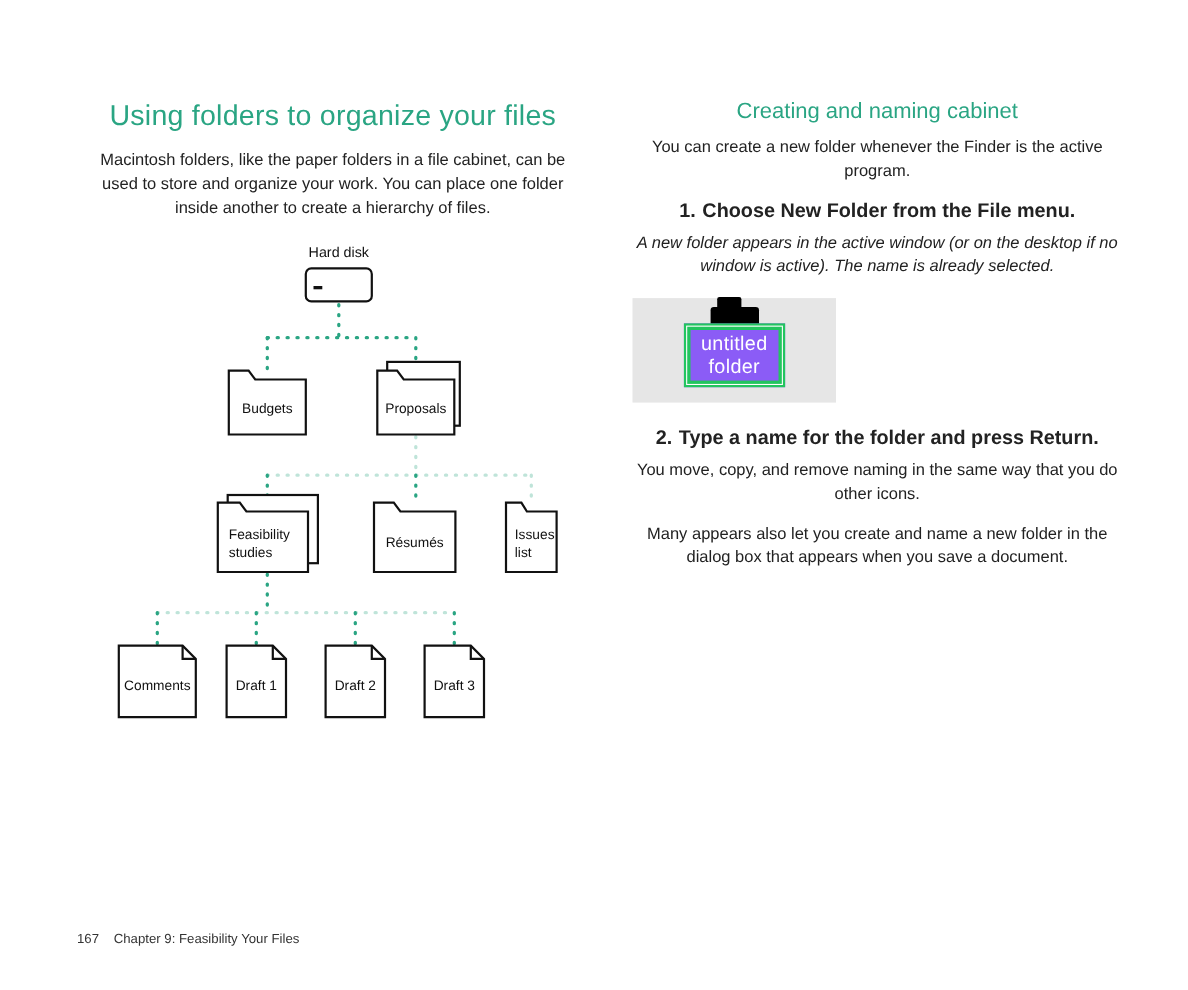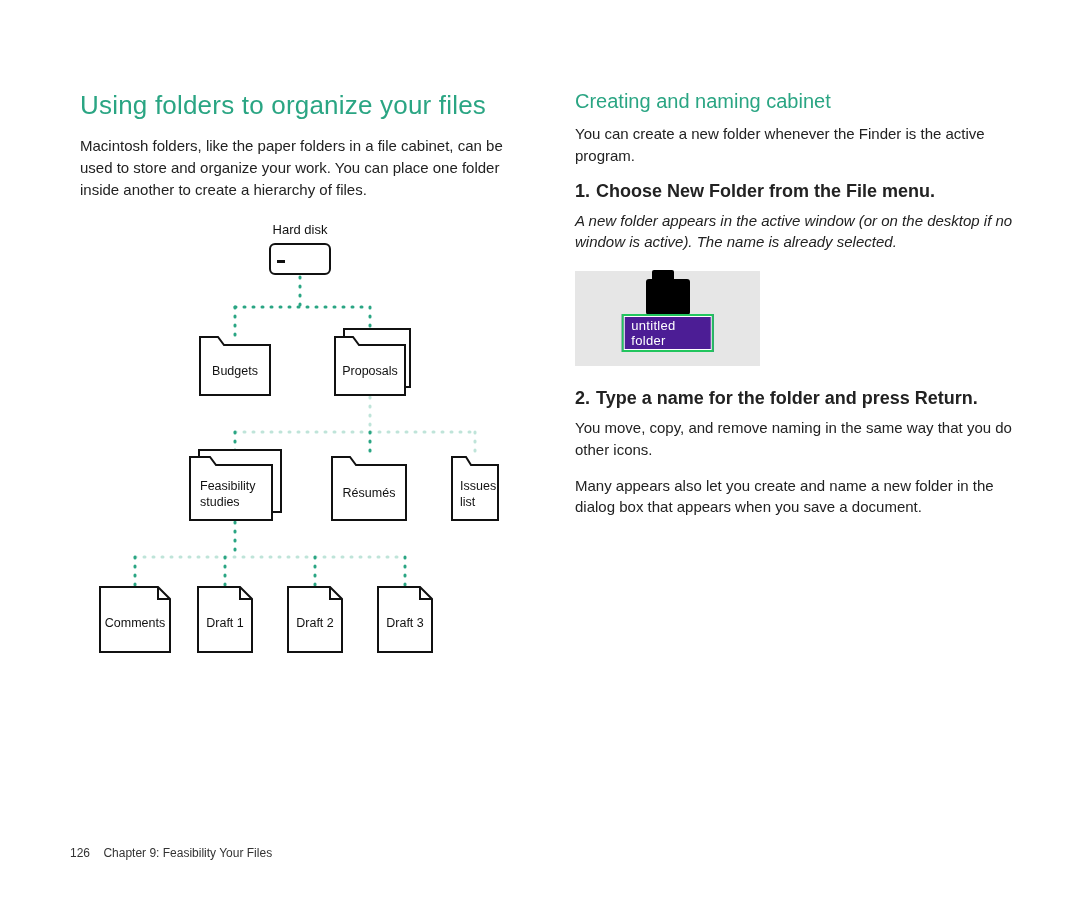--- a/index.html
+++ b/index.html
@@ -7,20 +7,21 @@
     width:1080px;height:900px;
     font-family:"Helvetica Neue",Helvetica,Arial,sans-serif;
     color:#222;
     position:relative;
     -webkit-font-smoothing:antialiased;
   }
   .page{
     padding:90px 60px 0 80px;
     display:flex;
     gap:50px;
+    text-align:center;
   }
   .col{flex:1;min-width:0;}
   h1.sect{
     font-size:26px;
     font-weight:400;
     color:#2aa583;
     margin:0 0 14px 0;
     letter-spacing:.2px;
   }
   h2.sub{
@@ -66,24 +67,24 @@
     border-radius:3px;
   }
   .untitled-fig .folder::before{
     content:"";position:absolute;
     top:-9px;left:6px;width:22px;height:10px;
     background:#000;border-radius:2px 2px 0 0;
   }
   .untitled-fig .label{
     position:absolute;
     left:50%;bottom:14px;transform:translateX(-50%);
-    background:#4c1d95;color:#fff;
-    font-size:13px;
+    background:#8b5cf6;color:#fff;
+    font-size:18px;
     padding:2px 8px;
-    border:2px solid #22c55e;
+    border:6px solid #22c55e;
     outline:1px solid #fff;
     outline-offset:-3px;
     font-family:"Geneva","Helvetica",sans-serif;
     letter-spacing:.3px;
   }
   svg text{font-family:inherit;font-size:12.5px;fill:#111;}
   svg .lbl-top{font-size:13px;}
 </style>
 </head>
 <body>
@@ -196,15 +197,15 @@
     <div class="step-head">
       <span class="num">2.</span><span>Type a name for the folder and press Return.</span>
     </div>
 
     <p class="body">You move, copy, and remove naming in the same way that you do other icons.</p>
     <p class="body">Many appears also let you create and name a new folder in the dialog box that appears when you save a document.</p>
   </div>
 </div>
 
 <div class="footer">
-  <span class="pg">126</span>
+  <span class="pg">167</span>
   <span>Chapter 9: Feasibility Your Files</span>
 </div>
 
 </body></html>

